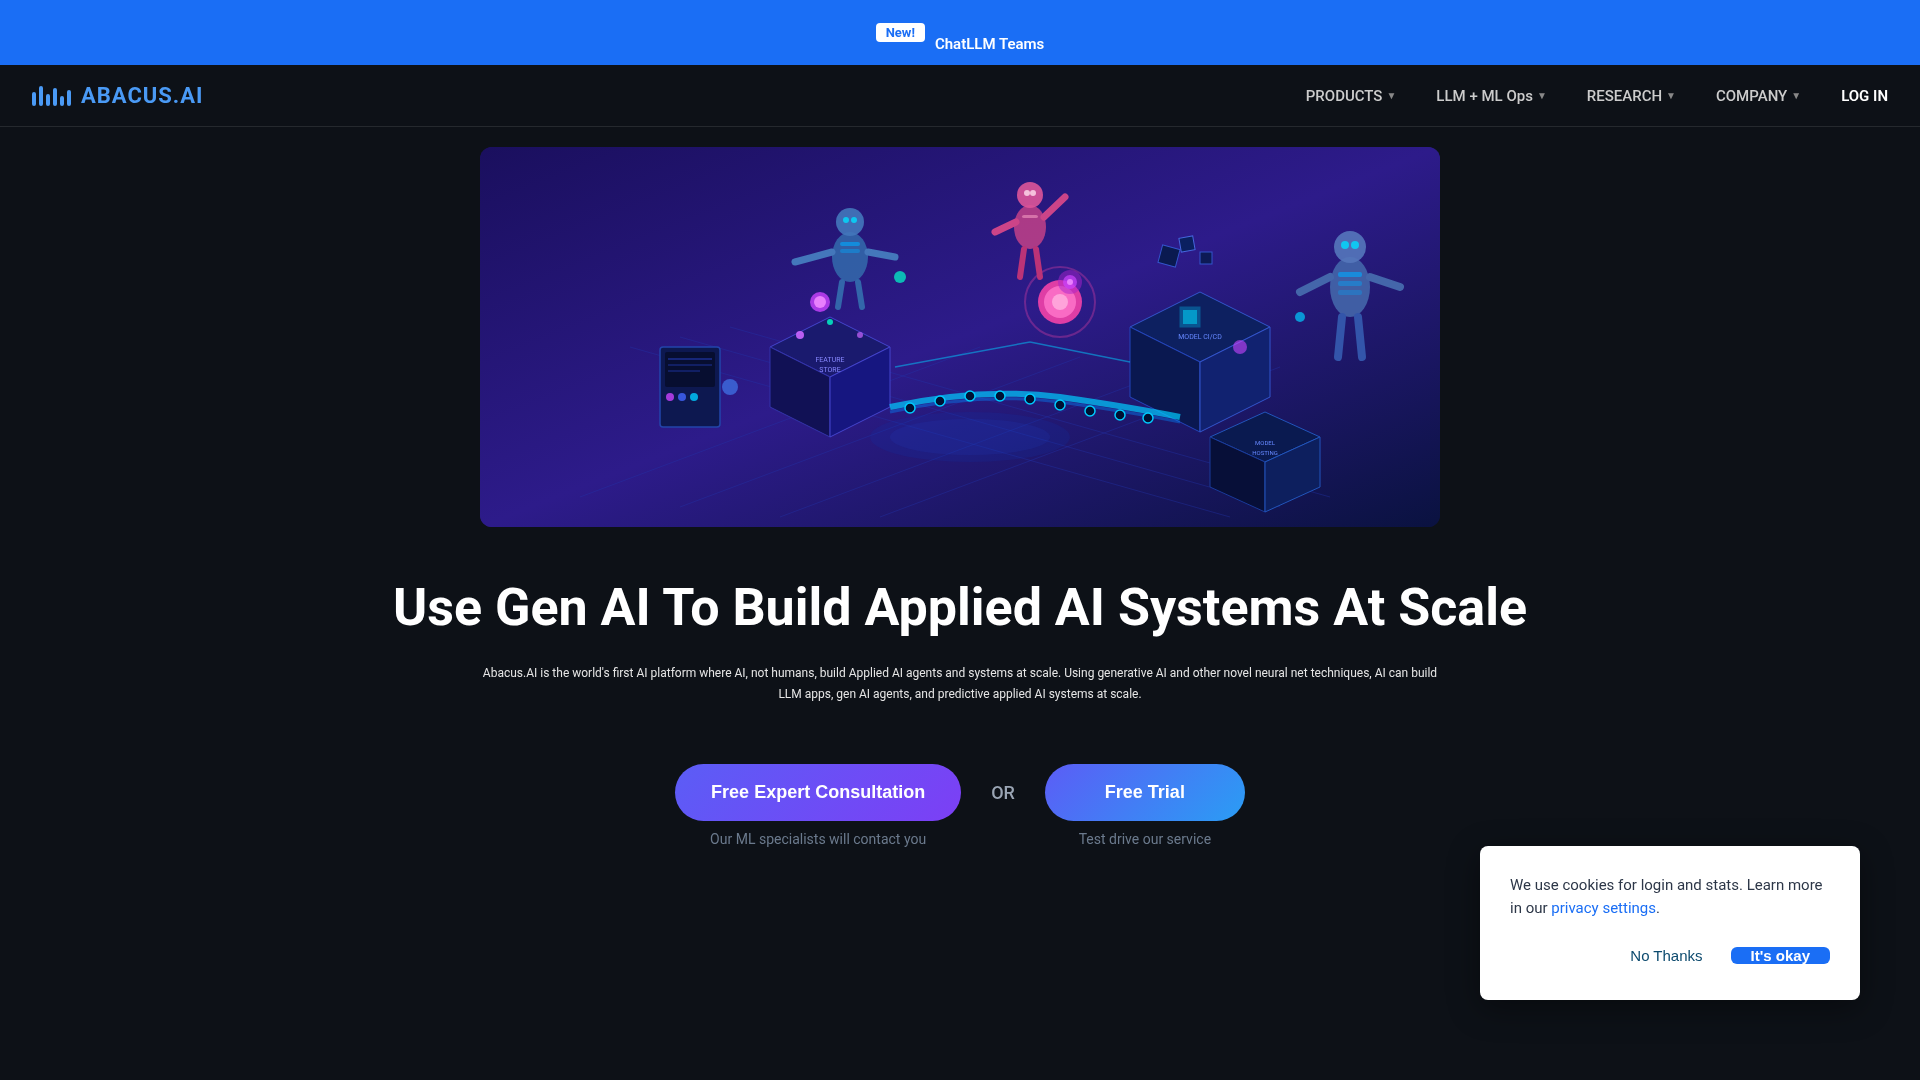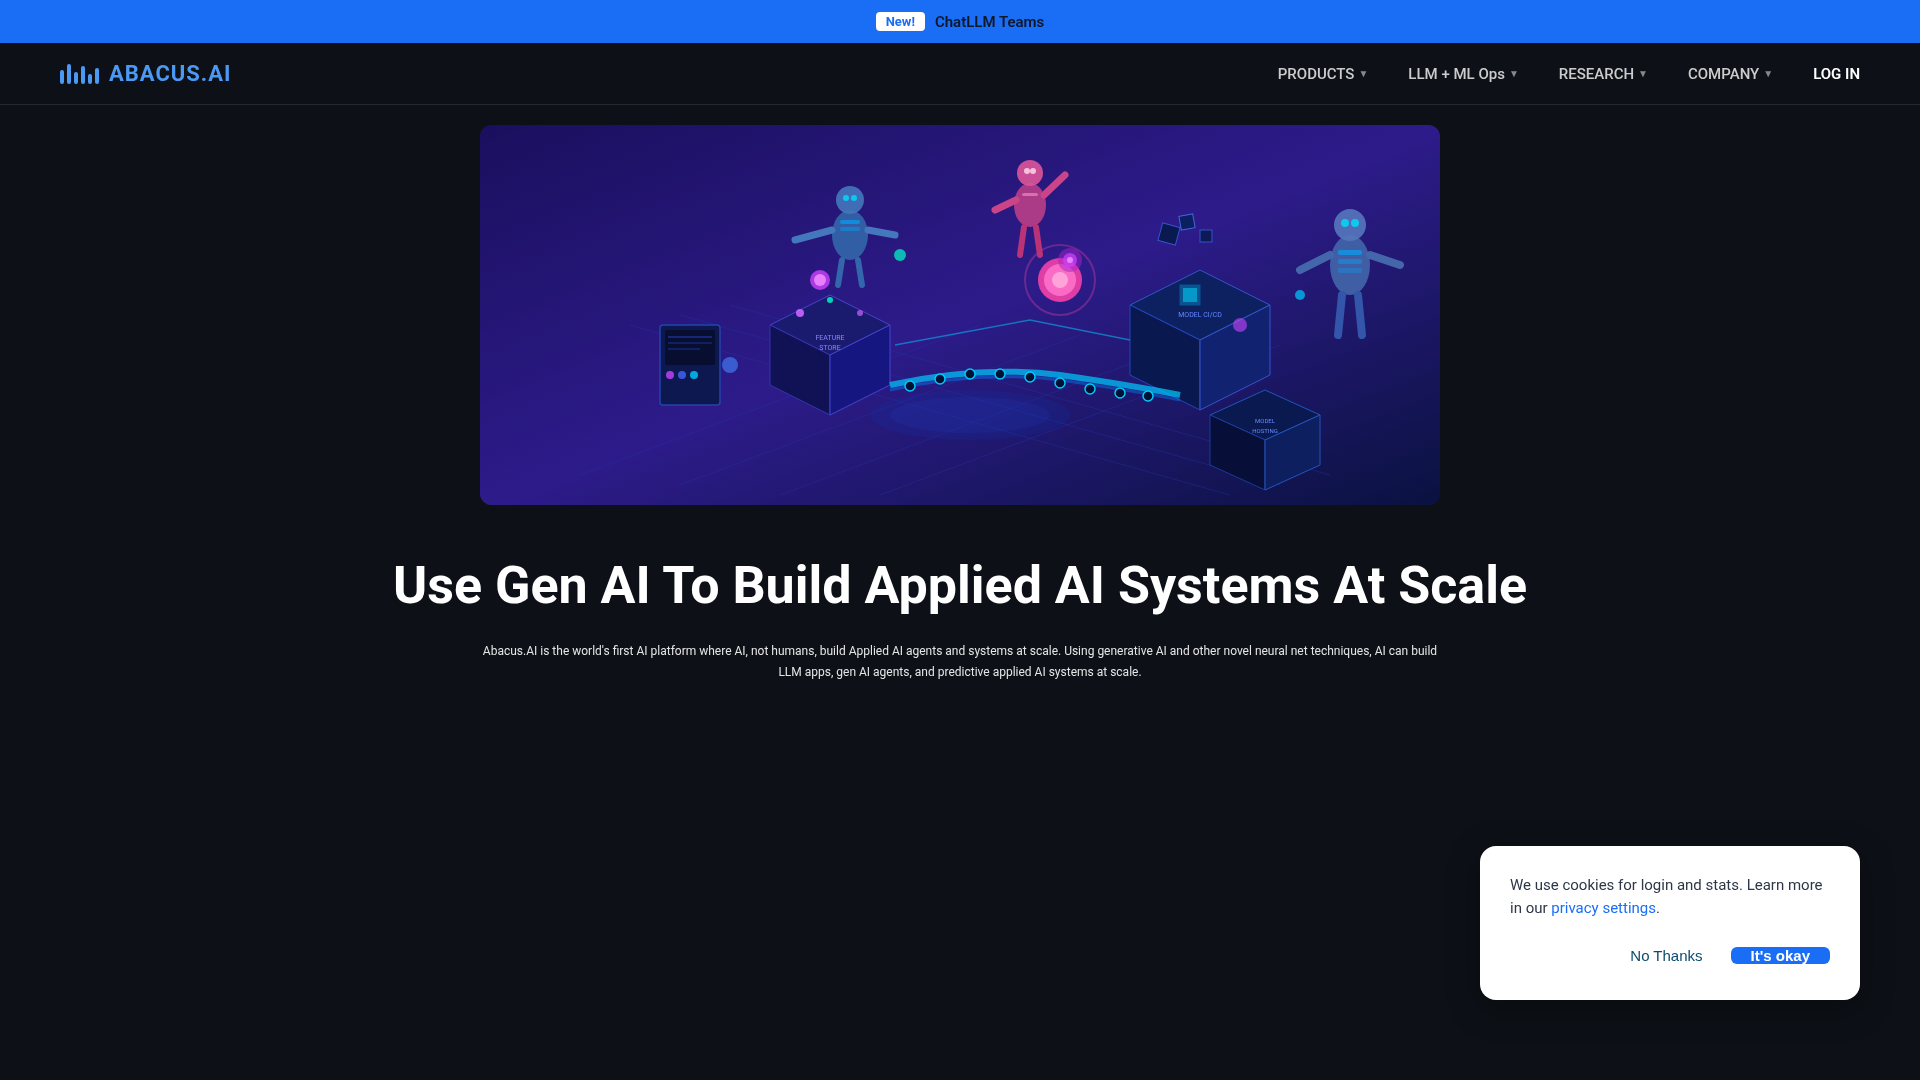--- a/index.html
+++ b/index.html
@@ -26,31 +26,32 @@
     }
     .announcement-badge {
       background-color: #ffffff;
       color: #1a6ef5;
       font-weight: 700;
       padding: 2px 10px;
       border-radius: 4px;
       font-size: 13px;
     }
     .announcement-link {
-      color: #0f172a;
+      color: #ffffff;
       font-weight: 600;
       text-decoration: none;
+      margin-top: 23px;
     }
 
     
     .navbar {
       display: flex;
       align-items: center;
       justify-content: space-between;
-      padding: 18px 60px;
+      padding: 18px 32px;
       border-bottom: 1px solid rgba(255,255,255,0.1);
       background-color: #0d1117;
     }
     .logo-area {
       display: flex;
       align-items: center;
       gap: 10px;
     }
     .logo-icon {
       display: flex;
@@ -193,21 +194,21 @@
       color: #6b7a8d;
     }
 
     
     .cookie-banner {
       position: fixed;
       bottom: 80px;
       right: 60px;
       background: #ffffff;
       color: #1a1a2e;
-      border-radius: 16px;
+      border-radius: 8px;
       padding: 28px 30px;
       max-width: 380px;
       box-shadow: 0 8px 32px rgba(0,0,0,0.4);
       z-index: 1000;
     }
     .cookie-text {
       font-size: 15px;
       color: #2d3748;
       line-height: 1.5;
       margin-bottom: 20px;
@@ -464,20 +465,31 @@
       <line x1="415" y1="220" x2="550" y2="195" stroke="#00ccff" stroke-width="1.5" opacity="0.5"></line>
       <line x1="550" y1="195" x2="650" y2="215" stroke="#00ccff" stroke-width="1.5" opacity="0.5"></line>
     </svg>
   </div>
 </div>
 
 <div class="main-content">
   <h1 class="main-title">Use Gen AI To Build Applied AI Systems At Scale</h1>
   <p class="main-description">Abacus.AI is the world's first AI platform where AI, not humans, build Applied AI agents and systems at scale. Using generative AI and other novel neural net techniques, AI can build LLM apps, gen AI agents, and predictive applied AI systems at scale.</p>
 
+  <div class="cta-area">
+    <div class="cta-group">
+      <button class="btn-consultation">Free Expert Consultation</button>
+      <span class="cta-subtext">Our ML specialists will contact you</span>
+    </div>
+    <div class="or-separator">OR</div>
+    <div class="cta-group">
+      <button class="btn-trial">Free Trial</button>
+      <span class="cta-subtext">Test drive our service</span>
+    </div>
+  </div>
 </div>
 
 <div class="cookie-banner">
   <p class="cookie-text">
     <span>We use cookies for login and stats. Learn more in our </span><a class="cookie-link">privacy settings</a><span>.</span>
   </p>
   <div class="cookie-buttons">
     <button class="btn-no-thanks">No Thanks</button>
     <button class="btn-okay">It's okay</button>
   </div>

